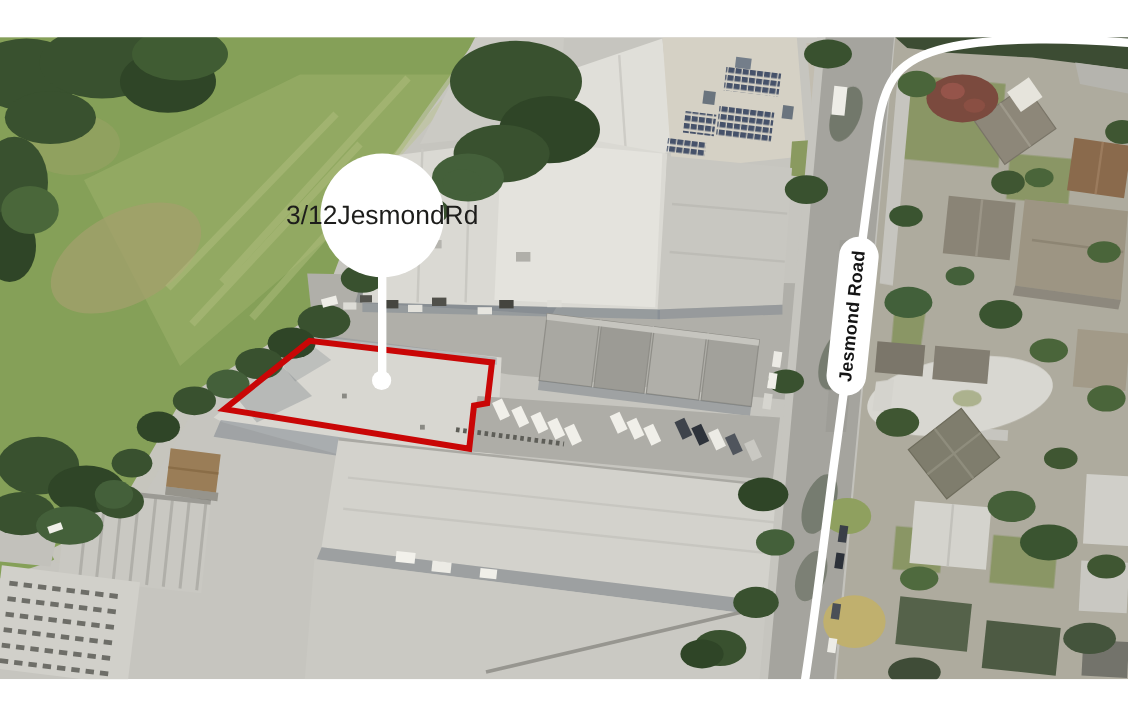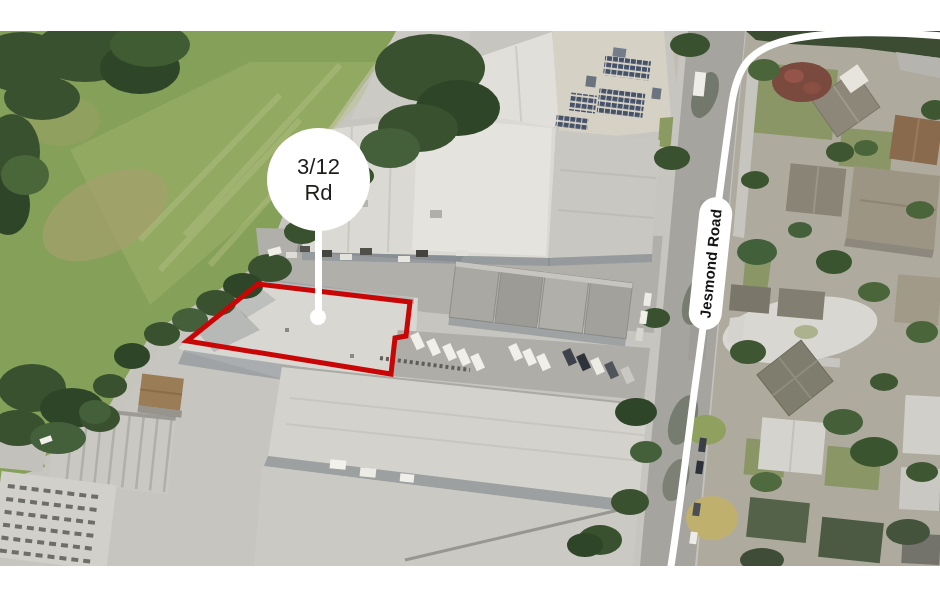--- a/index.html
+++ b/index.html
@@ -8,21 +8,21 @@
   .stage svg{position:absolute;left:0;top:0;}
   .band{position:absolute;left:0;width:940px;background:#ffffff;}
   .band.top{top:0;height:31px;}
   .band.bottom{top:566px;height:34px;}
   .pill{position:absolute;left:644px;top:247px;width:133px;height:33px;background:#ffffff;
         border-radius:17px;transform:rotate(-84deg);display:flex;align-items:center;justify-content:center;}
   .pill span{font-size:15px;font-weight:bold;color:#141414;letter-spacing:.2px;white-space:nowrap;}
   .stem{position:absolute;left:315px;top:226px;width:7px;height:90px;background:#ffffff;border-radius:3px;}
   .dot{position:absolute;left:310px;top:309px;width:16px;height:16px;background:#ffffff;border-radius:50%;}
   .bubble{position:absolute;left:267px;top:128px;width:103px;height:103px;background:#ffffff;border-radius:50%;
-          display:flex;flex-direction:column;align-items:center;justify-content:center;cursor:pointer;}
+          display:flex;flex-direction:row;align-items:center;justify-content:center;cursor:pointer;}
   .bubble div{font-size:22px;line-height:26px;color:#1d1d1b;text-align:center;white-space:nowrap;}
 </style>
 </head>
 <body>
 
 <div class="stage">
 
 <svg width="940" height="600" viewBox="0 0 940 600">
   <defs>
     <pattern id="pv" width="6" height="6.5" patternUnits="userSpaceOnUse">
@@ -316,16 +316,17 @@
   <div class="band bottom"></div>
 
   <div class="pill">
     <span>Jesmond Road</span>
   </div>
 
   <div class="stem"></div>
   <div class="dot"></div>
   <div class="bubble">
     <div>3/12</div>
+    <div>Jesmond</div>
     <div>Rd</div>
   </div>
 
 </div>
 
 </body></html>

